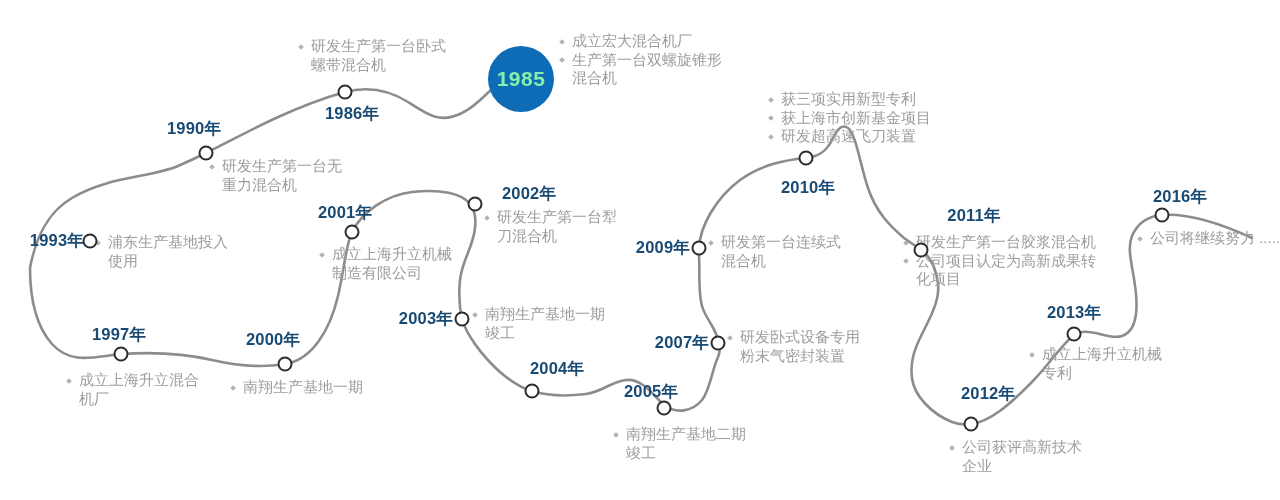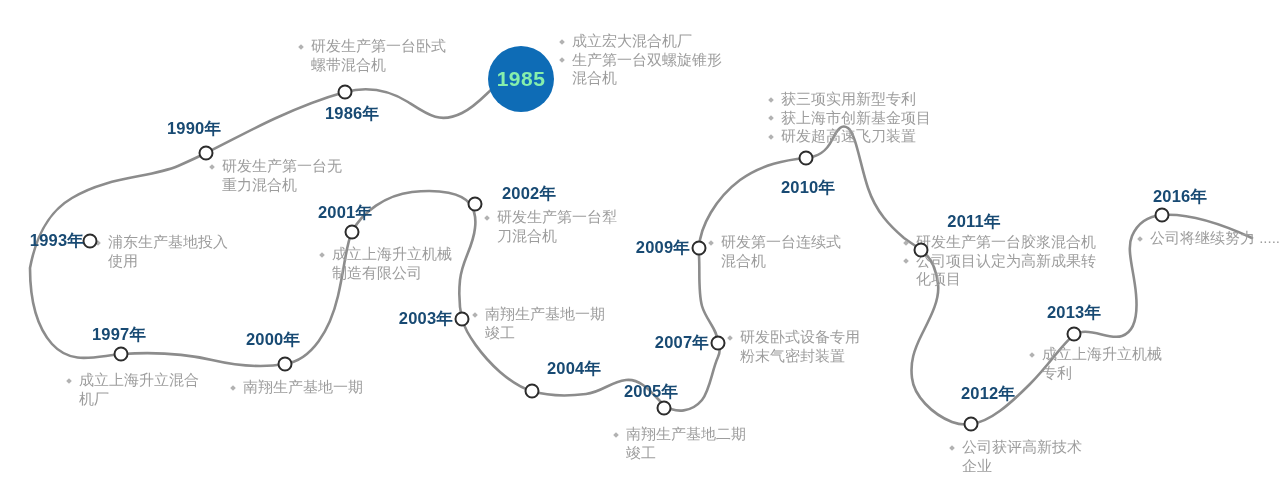--- a/index.html
+++ b/index.html
@@ -166,26 +166,26 @@
   <div class="node" style="left:1162px;top:215px;"></div>
 
   <div class="year center" style="left:352px;top:114px;">1986年</div>
   <div class="year center" style="left:194px;top:129px;">1990年</div>
   <div class="year left" style="left:84px;top:241px;">1993年</div>
   <div class="year center" style="left:119px;top:335px;">1997年</div>
   <div class="year center" style="left:273px;top:340px;">2000年</div>
   <div class="year center" style="left:345px;top:213px;">2001年</div>
   <div class="year center" style="left:529px;top:194px;">2002年</div>
   <div class="year left" style="left:453px;top:319px;">2003年</div>
-  <div class="year center" style="left:574px;top:369px;">2004年</div>
+  <div class="year center" style="left:557px;top:369px;">2004年</div>
   <div class="year center" style="left:651px;top:392px;">2005年</div>
   <div class="year left" style="left:709px;top:343px;">2007年</div>
   <div class="year left" style="left:690px;top:248px;">2009年</div>
   <div class="year center" style="left:808px;top:188px;">2010年</div>
-  <div class="year center" style="left:974px;top:222px;text-align:right;">2011年</div>
+  <div class="year center" style="left:974px;top:216px;text-align:right;">2011年</div>
   <div class="year center" style="left:988px;top:394px;">2012年</div>
   <div class="year center" style="left:1074px;top:313px;">2013年</div>
   <div class="year center" style="left:1180px;top:197px;">2016年</div>
 
   <div class="desc left-al" style="left:299px;top:37px;">
     <div class="li"><span class="dia"></span><span>研发生产第一台卧式</span></div>
     <div class="cont-line">螺带混合机</div>
   </div>
 
   <div class="desc left-al" style="left:210px;top:157px;">

